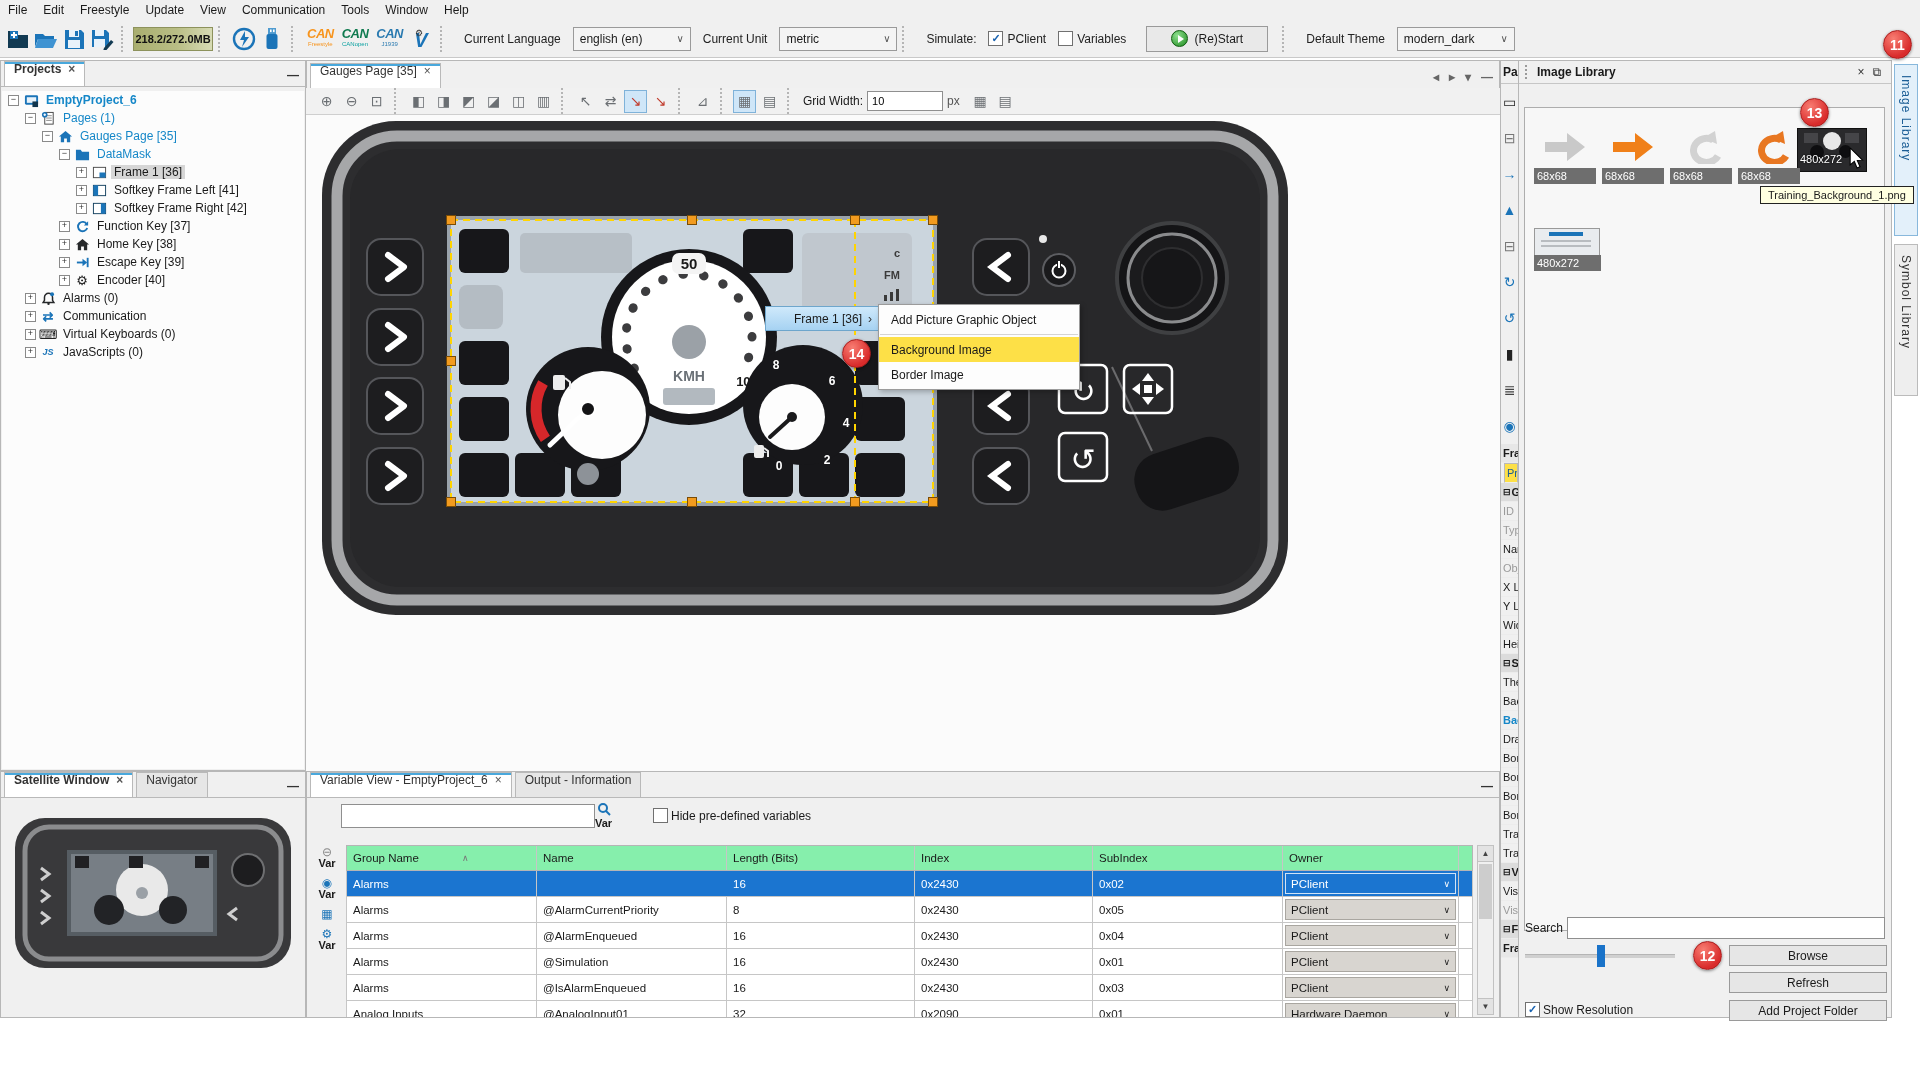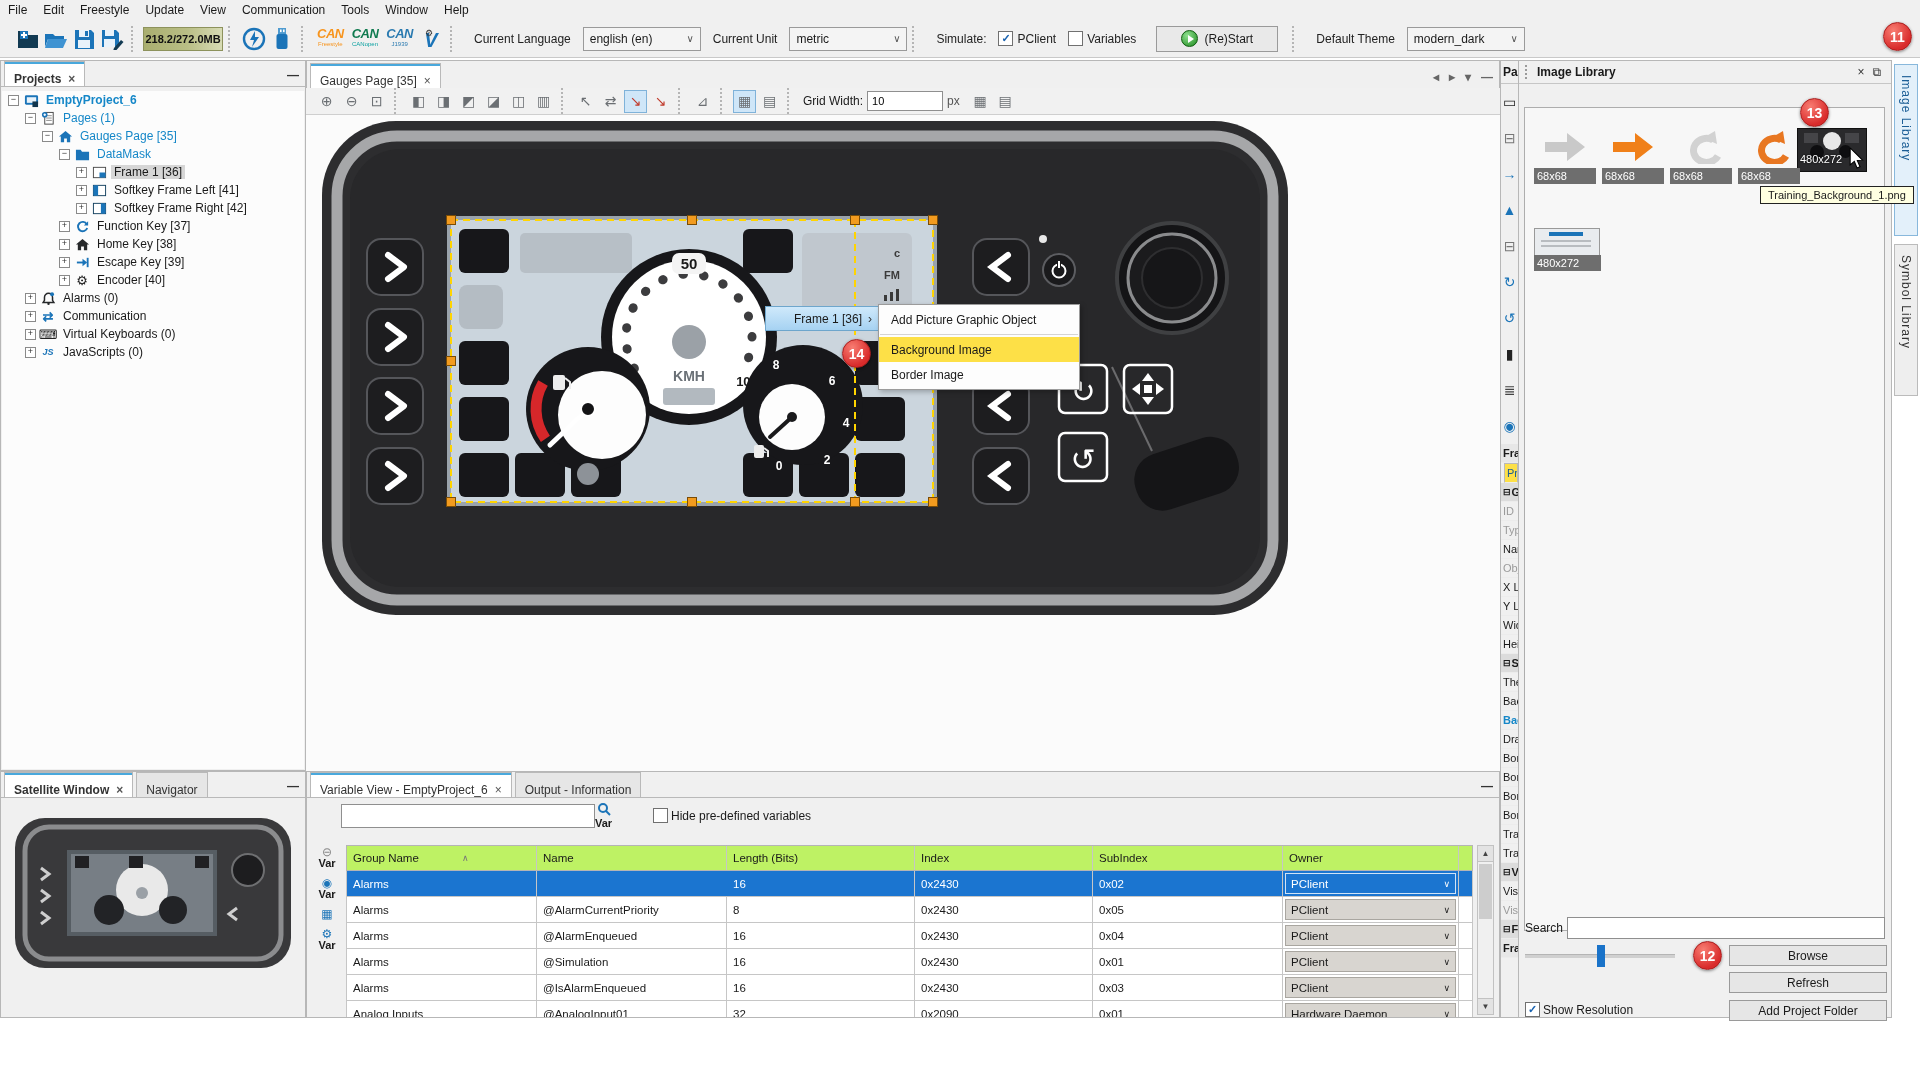--- a/index.html
+++ b/index.html
@@ -2,40 +2,40 @@
 <html><head>
 <meta charset="utf-8">
 <style>
   html,body{margin:0;padding:0;background:#fff}
   .app{position:relative;width:1920px;height:1080px;background:#fff;
        font-family:"Liberation Sans",sans-serif;font-size:12px;color:#1a1a1a;overflow:hidden;user-select:none}
   .abs{position:absolute}
   
   .menubar{position:absolute;left:0;top:0;width:1920px;height:20px;background:#f0f0f0;display:flex;align-items:center;border-bottom:1px solid #e3e3e3}
   .menubar span{padding:2px 8px;cursor:default}
-  .toolbar{position:absolute;left:0;top:20px;width:1920px;height:38px;background:#f0f0f0;border-bottom:1px solid #c9c9c9;display:flex;align-items:center;padding-left:14px;box-sizing:border-box}
+  .toolbar{position:absolute;left:0;top:20px;width:1920px;height:38px;background:#f0f0f0;border-bottom:1px solid #c9c9c9;display:flex;align-items:center;padding-left:4px;box-sizing:border-box}
   .grip{width:5px;height:26px;border-left:2px dotted #b5b5b5;margin:0 5px}
   .tbtn{width:28px;height:28px;display:flex;align-items:center;justify-content:center}
   .mem{width:78px;height:22px;border:1px solid #8d925c;background:linear-gradient(90deg,#a9ae70 0%,#b9be85 55%,#d7dbb4 100%);
        font-weight:bold;font-size:11px;display:flex;align-items:center;justify-content:center;color:#111}
   .canstack{display:flex;flex-direction:column;align-items:center;margin:0 4px;line-height:10px}
   .canstack b{font-size:13px;font-style:italic;letter-spacing:-0.5px}
   .canstack i{font-size:6px;font-style:normal}
   .lbl{margin:0 12px;color:#222}
   .ddl-top{height:22px;background:#f4f4f4;border:1px solid #9a9a9a;display:flex;align-items:center;justify-content:space-between;padding:0 6px;min-width:96px}
   .ddl-top .car{color:#555;font-size:10px;margin-left:8px}
   .cb{width:13px;height:13px;border:1px solid #707070;background:#fff;display:inline-flex;align-items:center;justify-content:center;font-size:11px;color:#1a63b0;margin-right:4px}
   .cb.on::before{content:"✓";font-weight:bold}
   .btn{height:24px;background:#e9e9e9;border:1px solid #9a9a9a;display:flex;align-items:center;justify-content:center;padding:0 12px}
   .playdot{width:15px;height:15px;border-radius:50%;background:radial-gradient(circle at 35% 30%,#8fe08f,#1d8a1d);border:1px solid #0e5c0e;margin-right:6px;display:inline-flex;align-items:center;justify-content:center}
   .playdot::before{content:"";border-left:6px solid #fff;border-top:4px solid transparent;border-bottom:4px solid transparent;margin-left:2px}
   
   .panel{position:absolute;background:#f0f0f0;border:1px solid #b7b7b7;box-sizing:border-box}
   .tabstrip{height:25px;background:#f0f0f0;border-bottom:1px solid #b9b9b9;display:flex;align-items:flex-end}
-  .tab{height:24px;display:flex;align-items:flex-end;padding:0 9px;border:1px solid #b9b9b9;border-bottom:none;margin-left:3px;background:#e6e6e6;color:#333;white-space:nowrap}
+  .tab{height:24px;display:flex;align-items:flex-start;padding:0 9px;border:1px solid #b9b9b9;border-bottom:none;margin-left:3px;background:#e6e6e6;color:#333;white-space:nowrap}
   .tab.active{background:#fff;box-shadow:inset 0 2px 0 #49a8dc;font-weight:bold}
   .tab .x{margin-left:7px;color:#555;font-size:12px}
   .minbtn{margin-left:auto;margin-right:6px;margin-bottom:4px;color:#333;font-weight:bold;cursor:default}
   
   .tree{position:absolute;left:1px;top:30px;right:1px;bottom:1px;background:#fcfcfc;overflow:hidden}
   .trow{height:18px;display:flex;align-items:center;white-space:nowrap}
   .exp{width:9px;height:9px;border:1px solid #8a8a8a;background:#fff;font-size:9px;line-height:7px;text-align:center;color:#333;margin-right:4px;flex:none}
   .ticon{width:16px;height:16px;margin-right:4px;flex:none;display:inline-flex;align-items:center;justify-content:center;font-size:13px}
   .ticon svg{width:15px;height:15px}
   .tlab{padding:0 3px}
@@ -57,21 +57,21 @@
   .ci.hl{background:#fde047}
   .csep{border-top:1px solid #d4d4d4;margin:2px 1px}
   
   .badge{position:absolute;width:27px;height:27px;border-radius:50%;background:radial-gradient(circle at 35% 28%,#f87d72,#d92b2b 70%);
          border:1px solid #a81d1d;color:#fff;font-weight:bold;font-size:14px;display:flex;align-items:center;justify-content:center;box-shadow:0 1px 3px rgba(0,0,0,.45);z-index:50}
   .tooltip{position:absolute;background:#ffffe1;border:1px solid #222;padding:2px 7px;font-size:11px;z-index:40;white-space:nowrap}
   
   .vsearch{position:absolute;left:34px;top:32px;width:248px;height:20px;border:1px solid #8f8f8f;background:#fff}
   .vtable{position:absolute;left:39px;top:73px;right:26px;bottom:0;overflow:hidden}
   .th,.td{box-sizing:border-box;padding:0 6px;display:flex;align-items:center;border-right:1px solid #c6c6c6;font-size:11.5px;overflow:hidden;white-space:nowrap}
-  .hrow{display:flex;height:24px;background:#bef264;border:1px solid #b5b5b5}
+  .hrow{display:flex;height:24px;background:#86efac;border:1px solid #b5b5b5}
   .trowt{display:flex;height:25px;background:#fff;border:1px solid #c6c6c6;border-top:none}
   .trowt.sel{background:#1b75d0;color:#fff}
   .ddl{position:relative;background:#d8d5d0;border:1px solid #a9a6a0;margin:2px;height:19px;flex:1;display:flex;align-items:center;justify-content:space-between;padding:0 5px;font-size:11.5px}
   .trowt.sel .ddl{background:#1b75d0;color:#fff;border-color:#cfe3f7}
   .varstrip{position:absolute;left:3px;top:73px;width:34px;bottom:0;display:flex;flex-direction:column;align-items:center;gap:9px;padding-top:2px}
   .vs{display:flex;flex-direction:column;align-items:center;line-height:11px}
   .vs .g{font-size:12px}
   .vs b{font-size:11px}
   .sbar{position:absolute;right:5px;top:73px;width:17px;bottom:2px;background:#f0f0f0;border:1px solid #c2c2c2;box-sizing:border-box}
   .sbtn{height:15px;background:#e3e3e3;border-bottom:1px solid #c2c2c2;text-align:center;font-size:8px;color:#444;line-height:15px}
@@ -841,18 +841,18 @@
   </div>
 
   <div class="sidetab active" style="top:64px;height:172px">Image Library</div>
   <div class="sidetab" style="top:244px;height:152px">Symbol Library</div>
 
   <div class="tooltip" style="left:1760px;top:186px">Training_Background_1.png</div>
   <svg class="abs" style="left:1848px;top:148px;z-index:60" width="16" height="22" viewBox="0 0 11 17">
     <path d="M1 0 L1 13 L4.2 10.4 L6.3 15.5 L8.6 14.5 L6.5 9.6 L10.5 9.4 Z" fill="#fff" stroke="#000" stroke-width="0.8"></path>
   </svg>
 
-  <div class="badge" style="left:1883px;top:22px">11</div>
+  <div class="badge" style="left:1883px;top:30px">11</div>
   <div class="badge" style="left:1693px;top:941px">12</div>
   <div class="badge" style="left:1800px;top:98px">13</div>
   <div class="badge" style="left:842px;top:339px">14</div>
 
 </div>
 
 </body></html>

